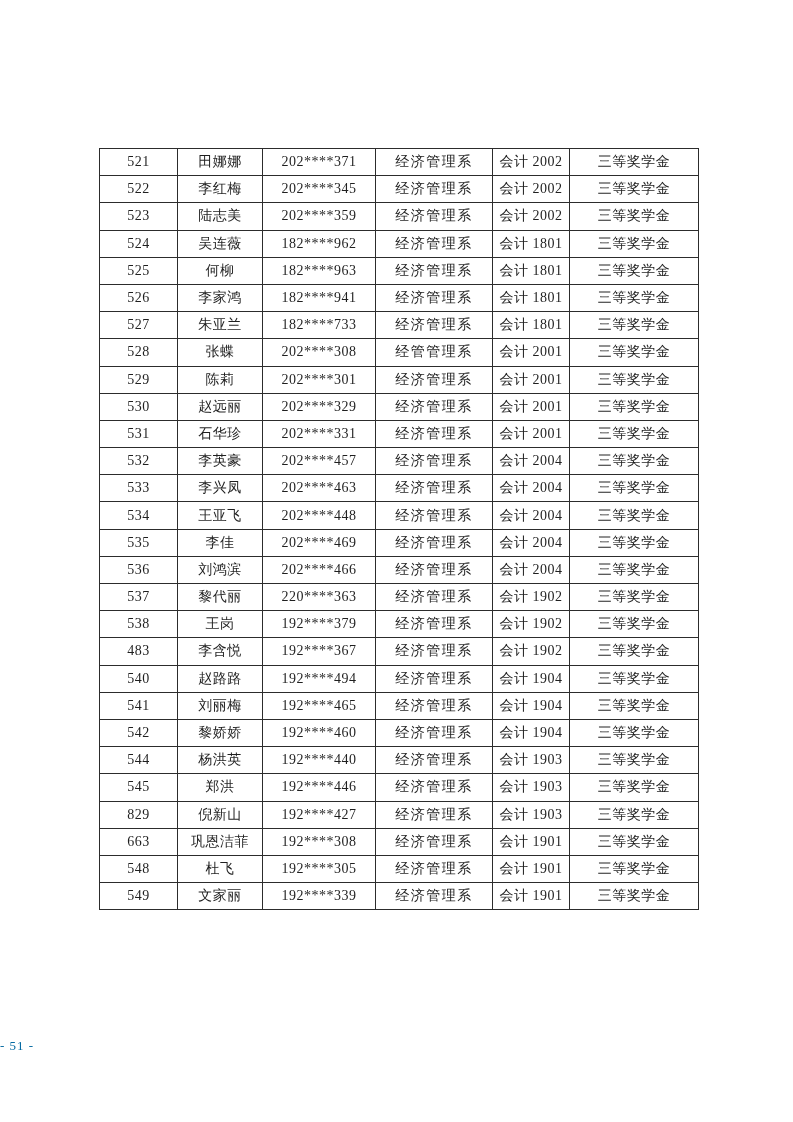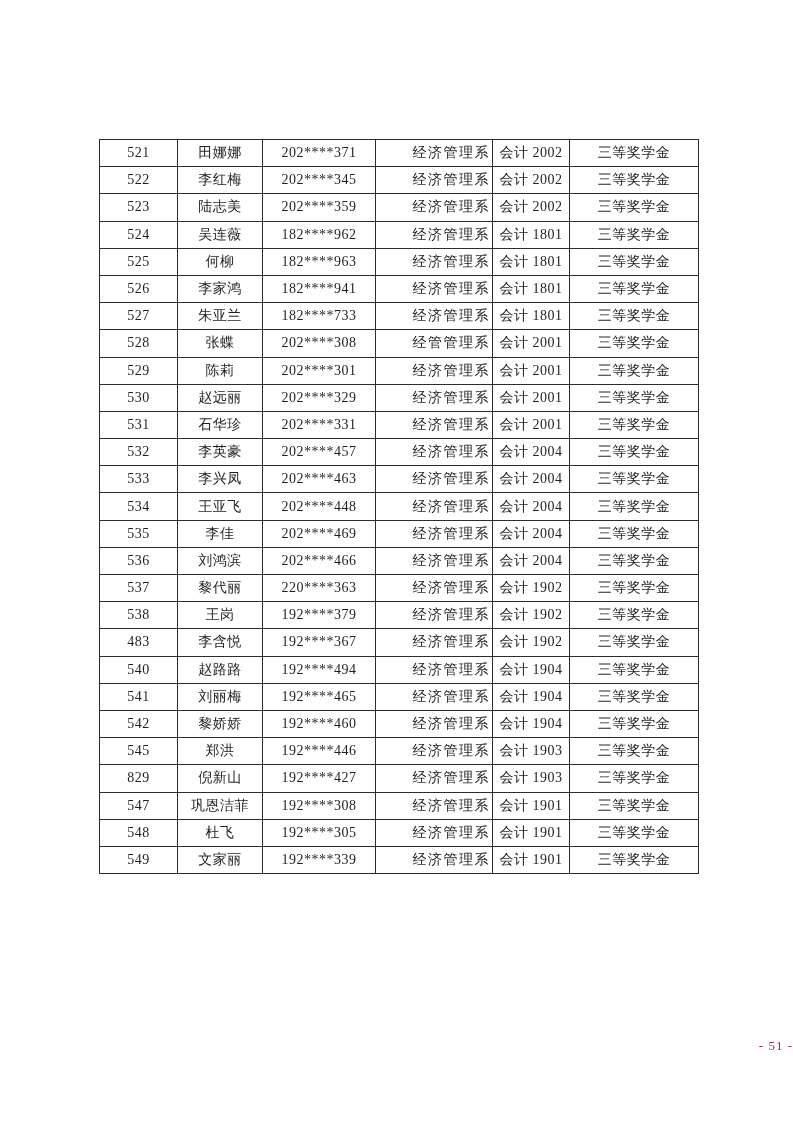--- a/index.html
+++ b/index.html
@@ -10,47 +10,47 @@
     height: 1122px;
     margin: 0 auto;
     background: #ffffff;
     font-family: "Liberation Serif", "DejaVu Serif", serif;
     color: #1a1a1a;
     overflow: hidden;
   }
   table.roster {
     position: absolute;
     left: 99px;
-    top: 139px;
+    top: 148px;
     width: 599px;
     border-collapse: collapse;
     table-layout: fixed;
   }
   table.roster td {
     border: 1px solid #2c2c2c;
     height: 27.2px;
     text-align: center;
     vertical-align: middle;
     font-size: 14px;
     letter-spacing: 0.5px;
     color: #1f1f1f;
     padding: 0 2px;
     white-space: nowrap;
     overflow: hidden;
   }
-  table.roster td.dept { letter-spacing: 1.5px; text-align: right; }
+  table.roster td.dept { letter-spacing: 1.5px; }
   .footer-pagenum {
     position: absolute;
     left: 0;
     top: 1038px;
     width: 100%;
-    text-align: right;
+    text-align: left;
     font-size: 13px;
     letter-spacing: 1px;
-    color: #be185d;
+    color: #0369a1;
   }
 </style>
 </head>
 <body>
 
 <div class="page">
 
   <table class="roster">
     <colgroup>
       <col style="width:78px">
@@ -231,37 +231,45 @@
         </tr>
         <tr>
           <td>542</td>
           <td>黎娇娇</td>
           <td>192****460</td>
           <td class="dept">经济管理系</td>
           <td>会计 1904</td>
           <td>三等奖学金</td>
         </tr>
         <tr>
+          <td>544</td>
+          <td>杨洪英</td>
+          <td>192****440</td>
+          <td class="dept">经济管理系</td>
+          <td>会计 1903</td>
+          <td>三等奖学金</td>
+        </tr>
+        <tr>
           <td>545</td>
           <td>郑洪</td>
           <td>192****446</td>
           <td class="dept">经济管理系</td>
           <td>会计 1903</td>
           <td>三等奖学金</td>
         </tr>
         <tr>
           <td>829</td>
           <td>倪新山</td>
           <td>192****427</td>
           <td class="dept">经济管理系</td>
           <td>会计 1903</td>
           <td>三等奖学金</td>
         </tr>
         <tr>
-          <td>547</td>
+          <td>663</td>
           <td>巩恩洁菲</td>
           <td>192****308</td>
           <td class="dept">经济管理系</td>
           <td>会计 1901</td>
           <td>三等奖学金</td>
         </tr>
         <tr>
           <td>548</td>
           <td>杜飞</td>
           <td>192****305</td>

